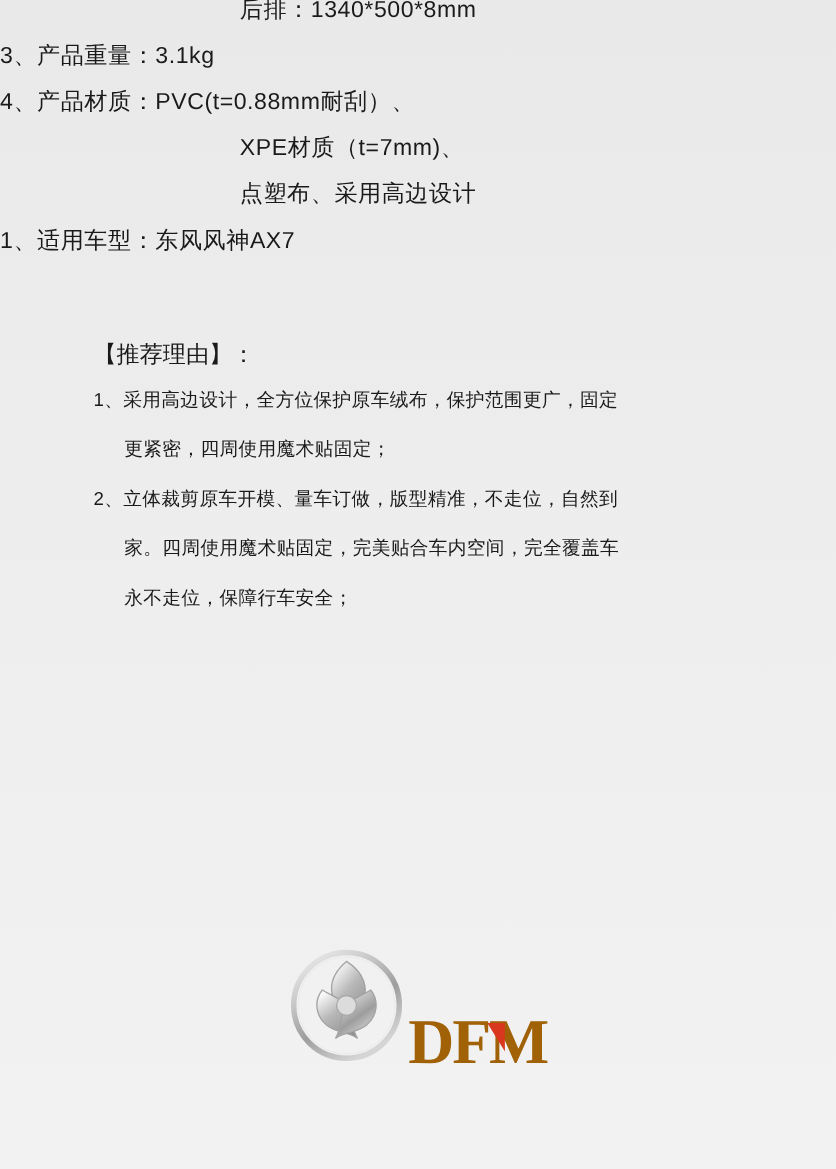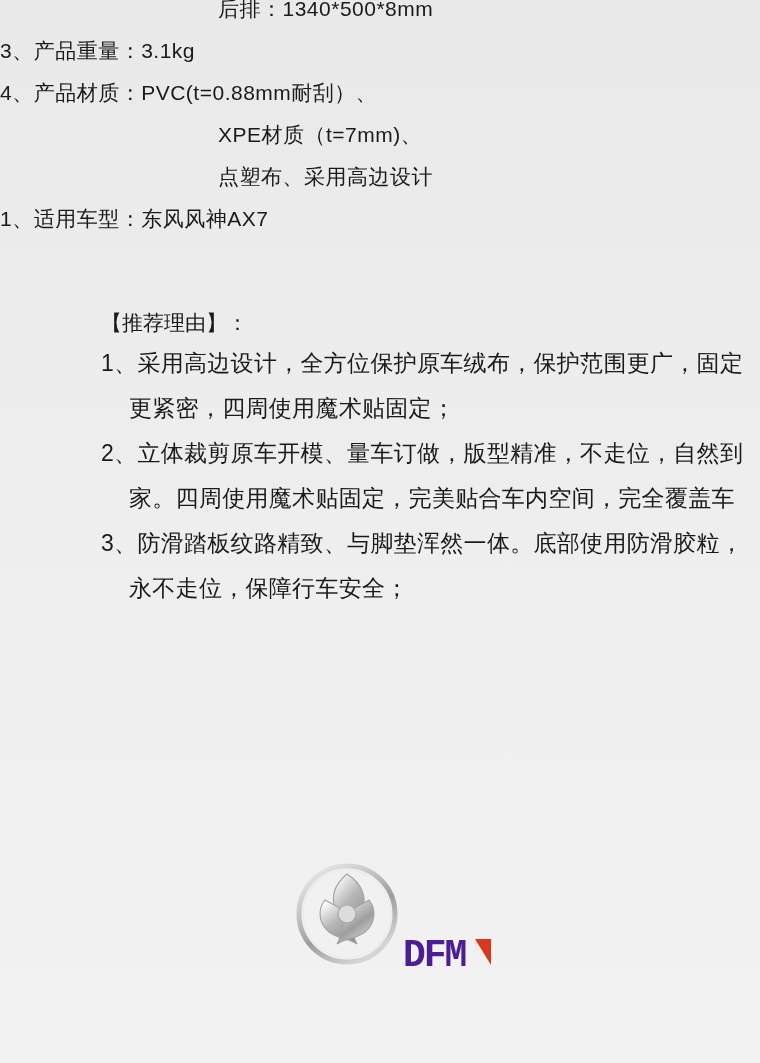--- a/index.html
+++ b/index.html
@@ -31,57 +31,57 @@
     font-size: 21px;
     line-height: 42px;
     white-space: pre;
     letter-spacing: 0.5px;
   }
   .ind-0  { }
   .ind-1  { padding-left: 218px; }
   .reason-block {
     position: absolute;
     top: 305px;
-    left: 16px;
+    left: 0;
     width: 684px;
   }
   .reason-title {
     display: block;
     font-size: 21px;
     line-height: 36px;
     padding-left: 85px;
     white-space: pre;
   }
   .r-item {
     display: block;
     padding-left: 85px;
   }
   .r-line {
     display: block;
-    font-size: 23px;
+    font-size: 17px;
     line-height: 45px;
     white-space: pre;
     letter-spacing: 0.3px;
   }
   .r-line.cont { padding-left: 28px; }
   .logo-wrap {
     position: absolute;
     left: 0;
     top: 862px;
     width: 760px;
     text-align: center;
   }
   .logo-svg { display: inline-block; }
   .dfm-text {
     margin-top: -6px;
-    font-family: Liberation Mono, monospace;
-    font-size: 38px;
+    font-family: Liberation Serif, serif;
+    font-size: 58px;
     font-weight: bold;
     letter-spacing: -2px;
-    color: #4c1d95;
+    color: #a16207;
     line-height: 58px;
     position: relative;
     display: inline-block;
   }
   .dfm-accent {
     position: absolute;
     left: 72px;
     top: 12px;
     width: 0;
     height: 0;
@@ -111,21 +111,20 @@
       <span class="r-line">1、采用高边设计，全方位保护原车绒布，保护范围更广，固定</span>
       <span class="r-line cont">更紧密，四周使用魔术贴固定；</span>
     </span>
 
     <span class="r-item">
       <span class="r-line">2、立体裁剪原车开模、量车订做，版型精准，不走位，自然到</span>
       <span class="r-line cont">家。四周使用魔术贴固定，完美贴合车内空间，完全覆盖车</span>
     </span>
 
     <span class="r-item">
-      <span class="r-line">3、防滑踏板纹路精致、与脚垫浑然一体。底部使用防滑胶粒，</span>
       <span class="r-line cont">永不走位，保障行车安全；</span>
     </span>
 
   </div>
 
   <div class="logo-wrap">
     <svg class="logo-svg" width="104" height="104" viewBox="0 0 104 104">
       <defs>
         <linearGradient id="gmetal" x1="0" y1="0" x2="0.6" y2="1">
           <stop offset="0%" stop-color="#f2f2f2"></stop>

